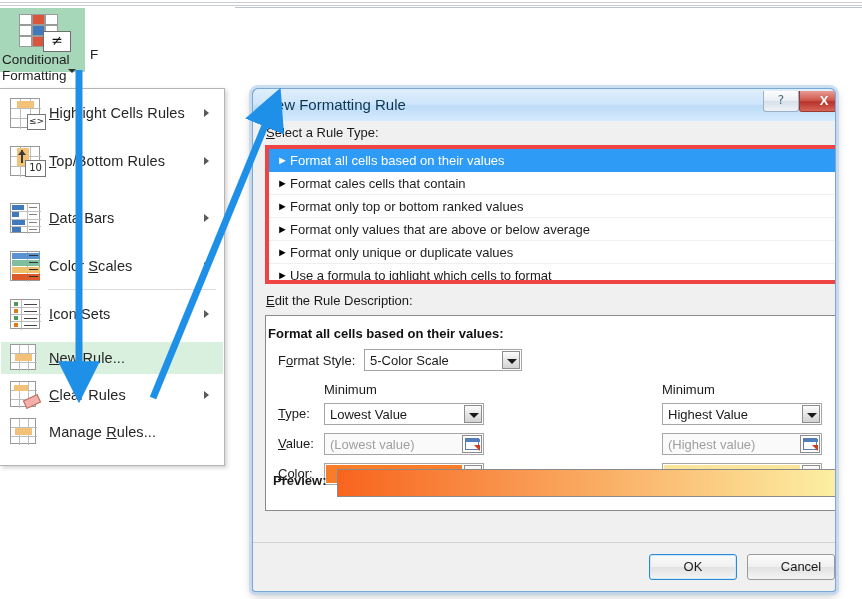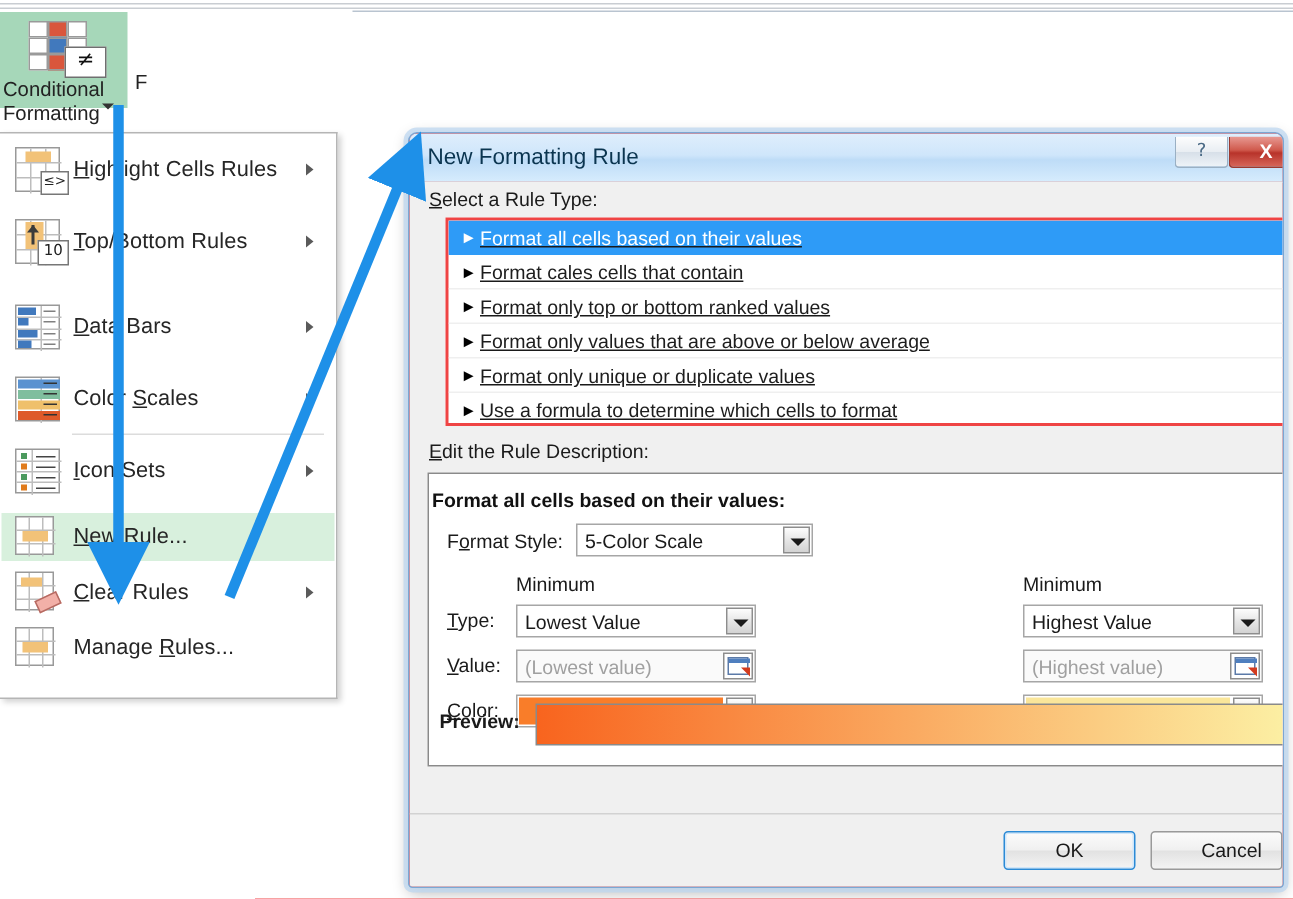--- a/index.html
+++ b/index.html
@@ -78,27 +78,26 @@
 
   .badge{
     position:absolute;background:#fff;border:1px solid #777;
     font-size:9px;line-height:1;text-align:center;color:#222;
     font-family:"DejaVu Sans", sans-serif;
   }
 
   
   #dialog{
     left:252px;top:88px;width:584px;height:504px;
-    background:#ef4444;
+    background:#0369a1;
     border:1px solid #7ba7d4;
     border-radius:6px 6px 3px 3px;
     box-shadow:0 0 0 3px rgba(190,215,240,0.75), 0 3px 10px rgba(0,0,0,0.28);
     box-sizing:border-box;
     overflow:hidden;
-    margin-left:20px;
   }
   #dlg-titlebar{
     position:absolute;left:0;top:0;width:604px;height:32px;
     background:linear-gradient(to bottom,#dfeefc 0%,#cfe6fb 45%,#bedcf7 55%,#d6ecfd 100%);
     border-bottom:1px solid #a8c8e6;
   }
   #dlg-title{
     position:absolute;left:12px;top:7px;font-size:15px;color:#0b3550;
   }
   #btn-help{
@@ -114,22 +113,22 @@
     border:1px solid #9c3a30;border-radius:0 0 3px 3px;border-top:none;
     color:#ffffff;font-size:13px;font-weight:bold;text-align:center;line-height:19px;
   }
 
   #dlg-body{position:absolute;left:0;top:32px;width:604px;height:421px;background:#f0f0f0;}
   .dlg-lbl{position:absolute;font-size:13px;color:#1a1a1a;}
   .dlg-lbl u{text-decoration:underline;}
 
   
   #rule-list{
-    position:absolute;left:24px;top:24px;width:578px;height:139px;
-    background:#ffffff;border:2px solid #ef4444;box-sizing:border-box;overflow:hidden;text-decoration:underline;
+    position:absolute;left:12px;top:24px;width:578px;height:139px;
+    background:#ffffff;border:4px solid #ef4444;box-sizing:border-box;overflow:hidden;
   }
   .rule-row{
     position:relative;height:23px;line-height:23px;padding-left:8px;
     font-size:13px;color:#1d1d1d;border-bottom:1px solid #efefef;box-sizing:border-box;
   }
   .rule-row.sel{background:#2e9bf7;color:#ffffff;border-bottom:none;}
   .rule-row .bullet{
     display:inline-block;width:13px;font-size:11px;color:#000;vertical-align:1px;
   }
   .rule-row.sel .bullet{color:#fff;}
@@ -389,21 +388,21 @@
       <div class="rule-row">
         <span class="bullet">►</span><span>Format only top or bottom ranked values</span>
       </div>
       <div class="rule-row">
         <span class="bullet">►</span><span>Format only values that are above or below average</span>
       </div>
       <div class="rule-row">
         <span class="bullet">►</span><span>Format only unique or duplicate values</span>
       </div>
       <div class="rule-row" style="border-bottom:none;">
-        <span class="bullet">►</span><span>Use a formula to determine which cells to format</span>
+        <span class="bullet">►</span><span>Use a formula to ighlight which cells to format</span>
       </div>
     </div>
 
     <div class="dlg-lbl" style="left:13px;top:172px;">
       <u>E</u>dit the Rule Description:
     </div>
 
     <div id="edit-group">
       <div id="eg-title">Format all cells based on their values:</div>
 

